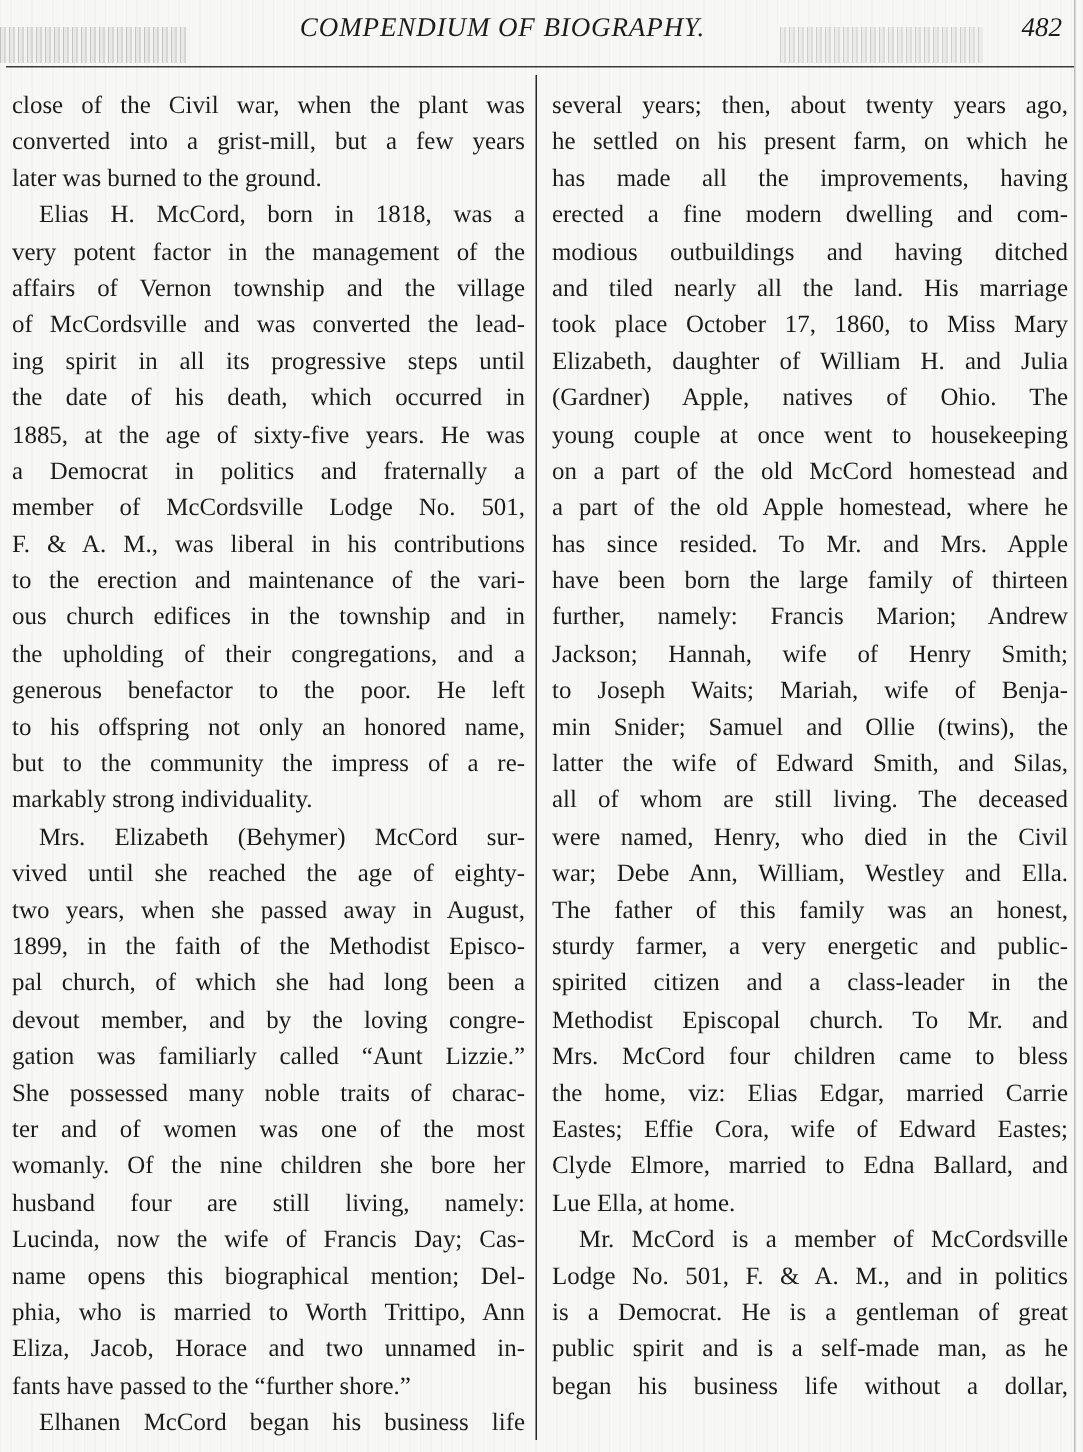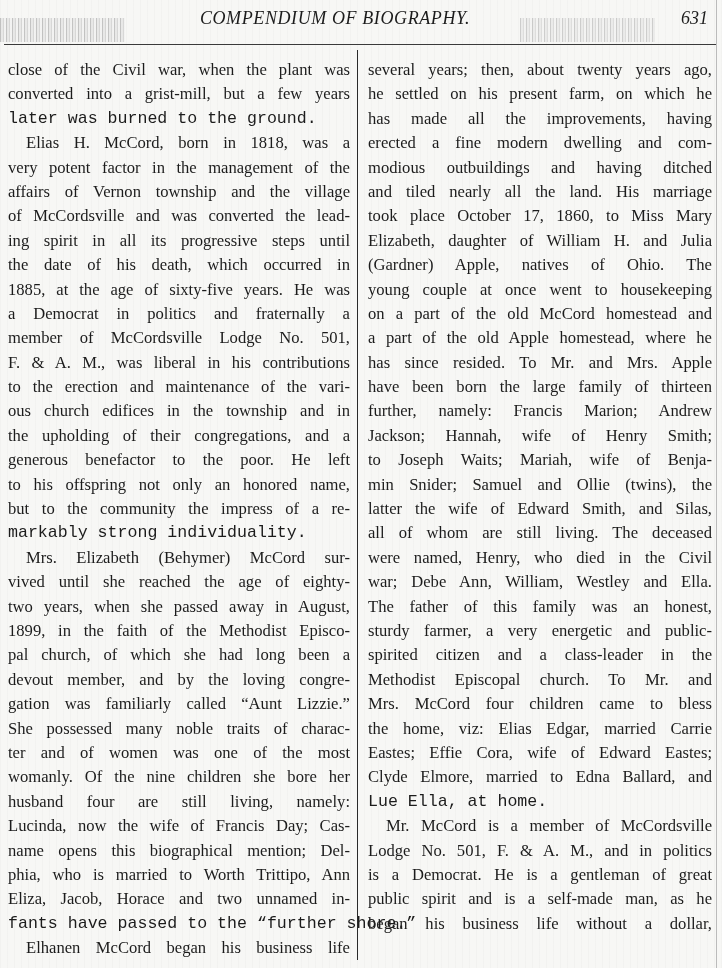--- a/index.html
+++ b/index.html
@@ -45,41 +45,41 @@
     position: absolute; top: 58px;
     font-size: 16.6px; line-height: 24.4px;
   }
   .col-left { left: 8px; width: 342px; }
   .col-right { left: 368px; width: 344px; }
   .line {
     display: block; white-space: nowrap;
     text-align: justify; text-align-last: justify;
     height: 24.4px;
   }
-  .line.last { text-align-last: left; font-family: Liberation Mono, monospace; }
+  .line.last { text-align-last: left; }
   .line.indent { padding-left: 18px; }
   .column-divider {
     position: absolute; left: 357px; top: 50px; width: 1px; height: 910px;
     background: #2a2a2a;
   }
   .right-edge {
     position: absolute; left: 716px; top: 0; width: 1px; height: 968px;
     background: #bbbbbb;
   }
 </style>
 </head>
 <body>
 
 <div class="scan-stripes"></div>
 
 <div class="header">
   <div class="band-left"></div>
   <div class="band-right"></div>
   <div class="running-title">COMPENDIUM OF BIOGRAPHY.</div>
-  <div class="page-number">631</div>
+  <div class="page-number">482</div>
   <div class="header-rule"></div>
 </div>
 
 <div class="column col-left" id="col-left">
     <span class="line">close of the Civil war, when the plant was</span>
     <span class="line">converted into a grist-mill, but a few years</span>
     <span class="line last">later was burned to the ground.</span>
     <span class="line indent">Elias H. McCord, born in 1818, was a</span>
     <span class="line">very potent factor in the management of the</span>
     <span class="line">affairs of Vernon township and the village</span>

